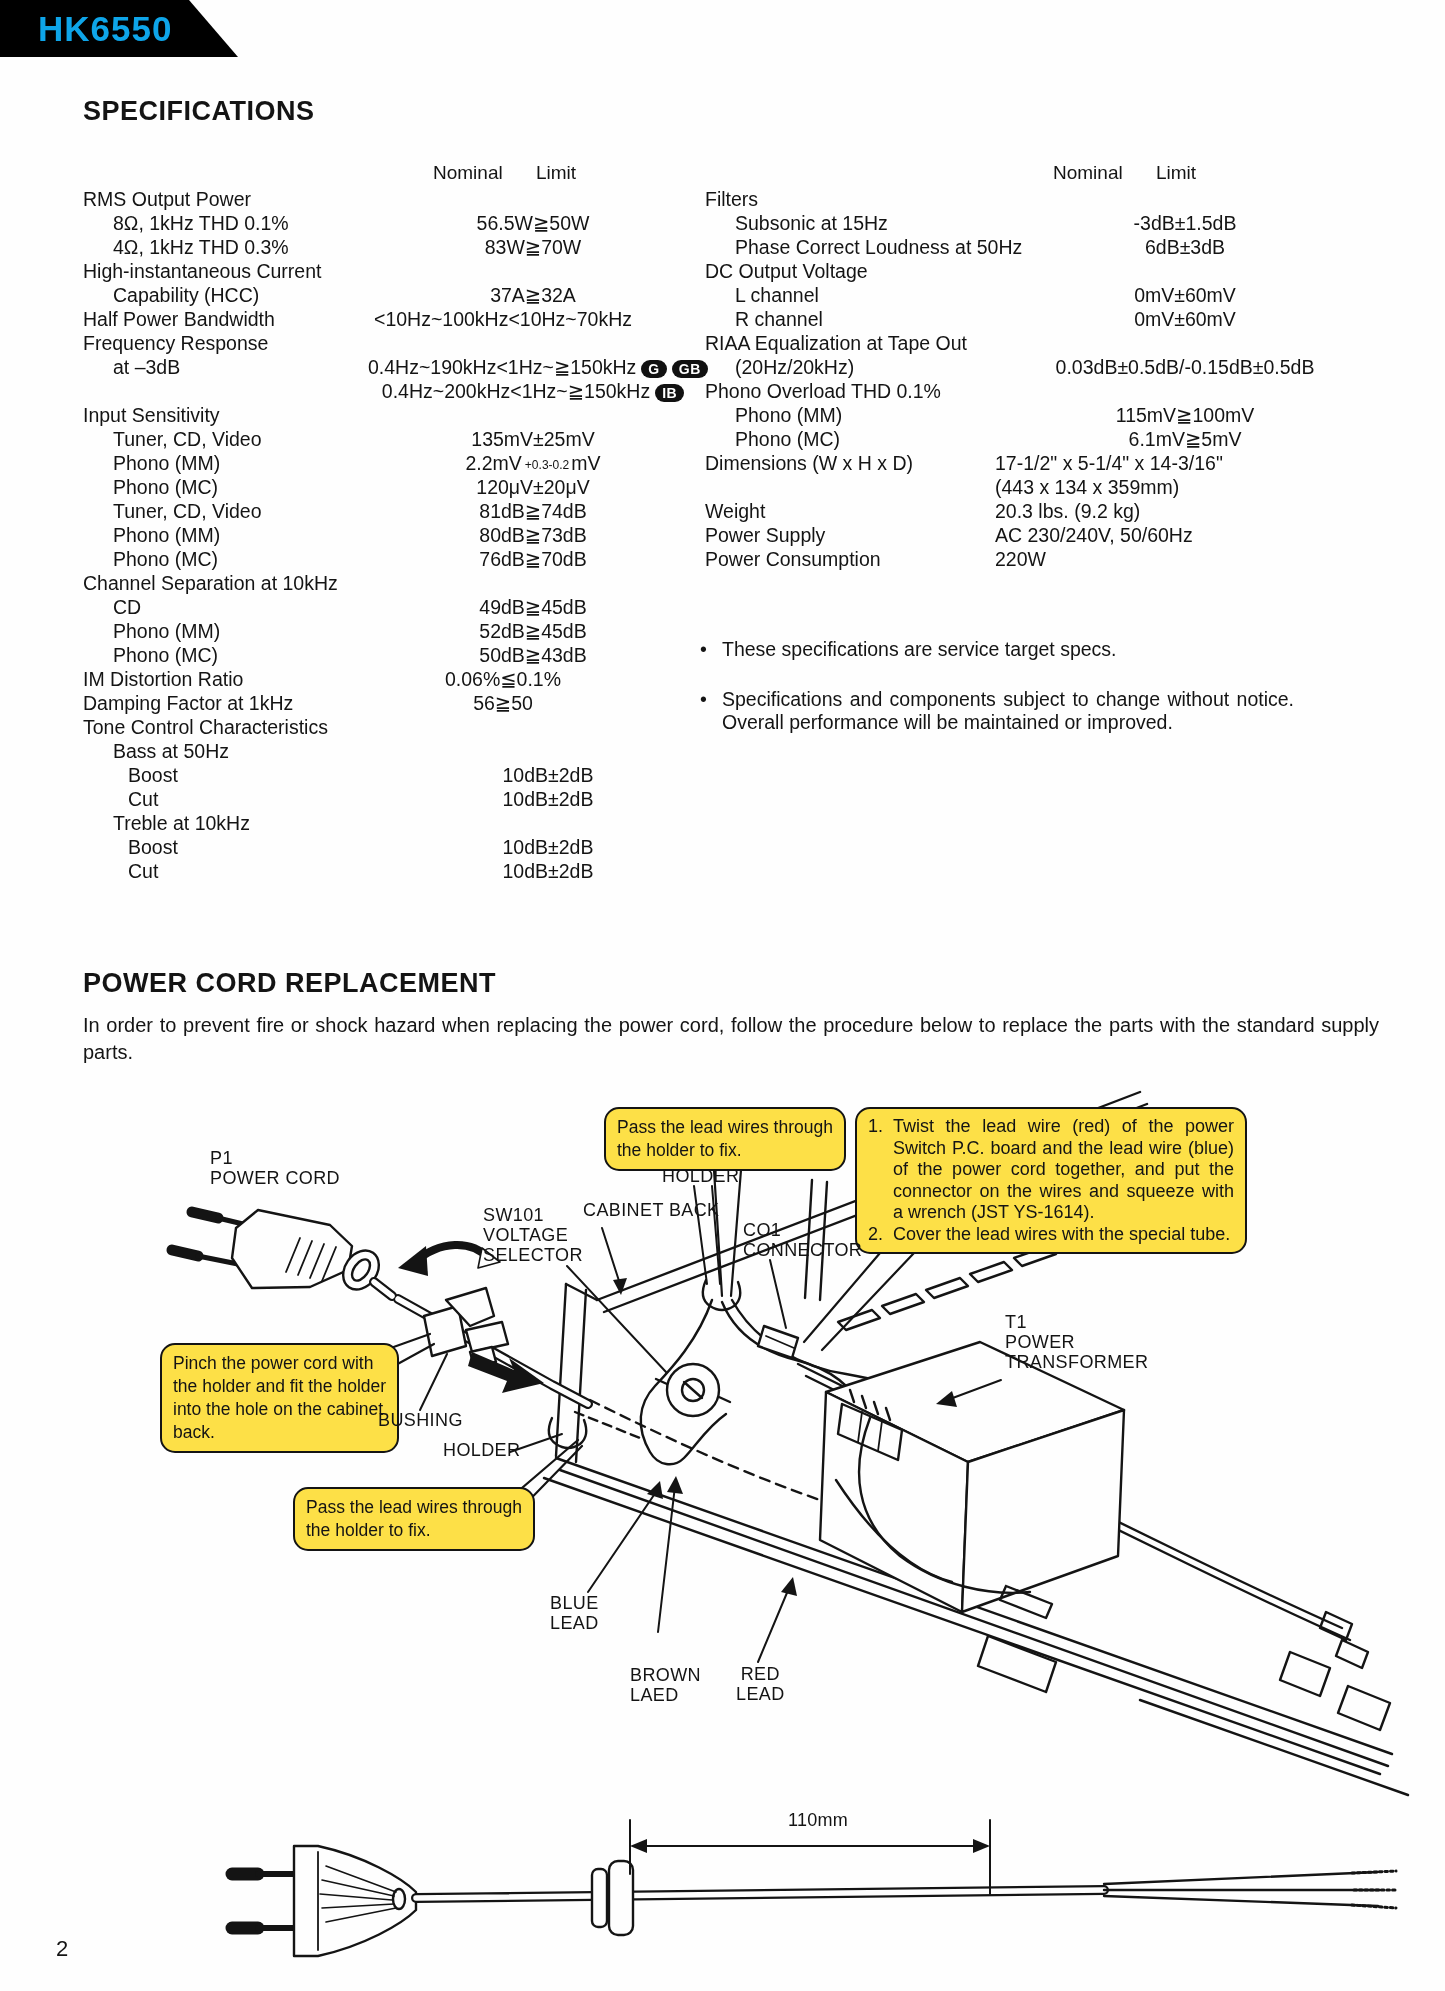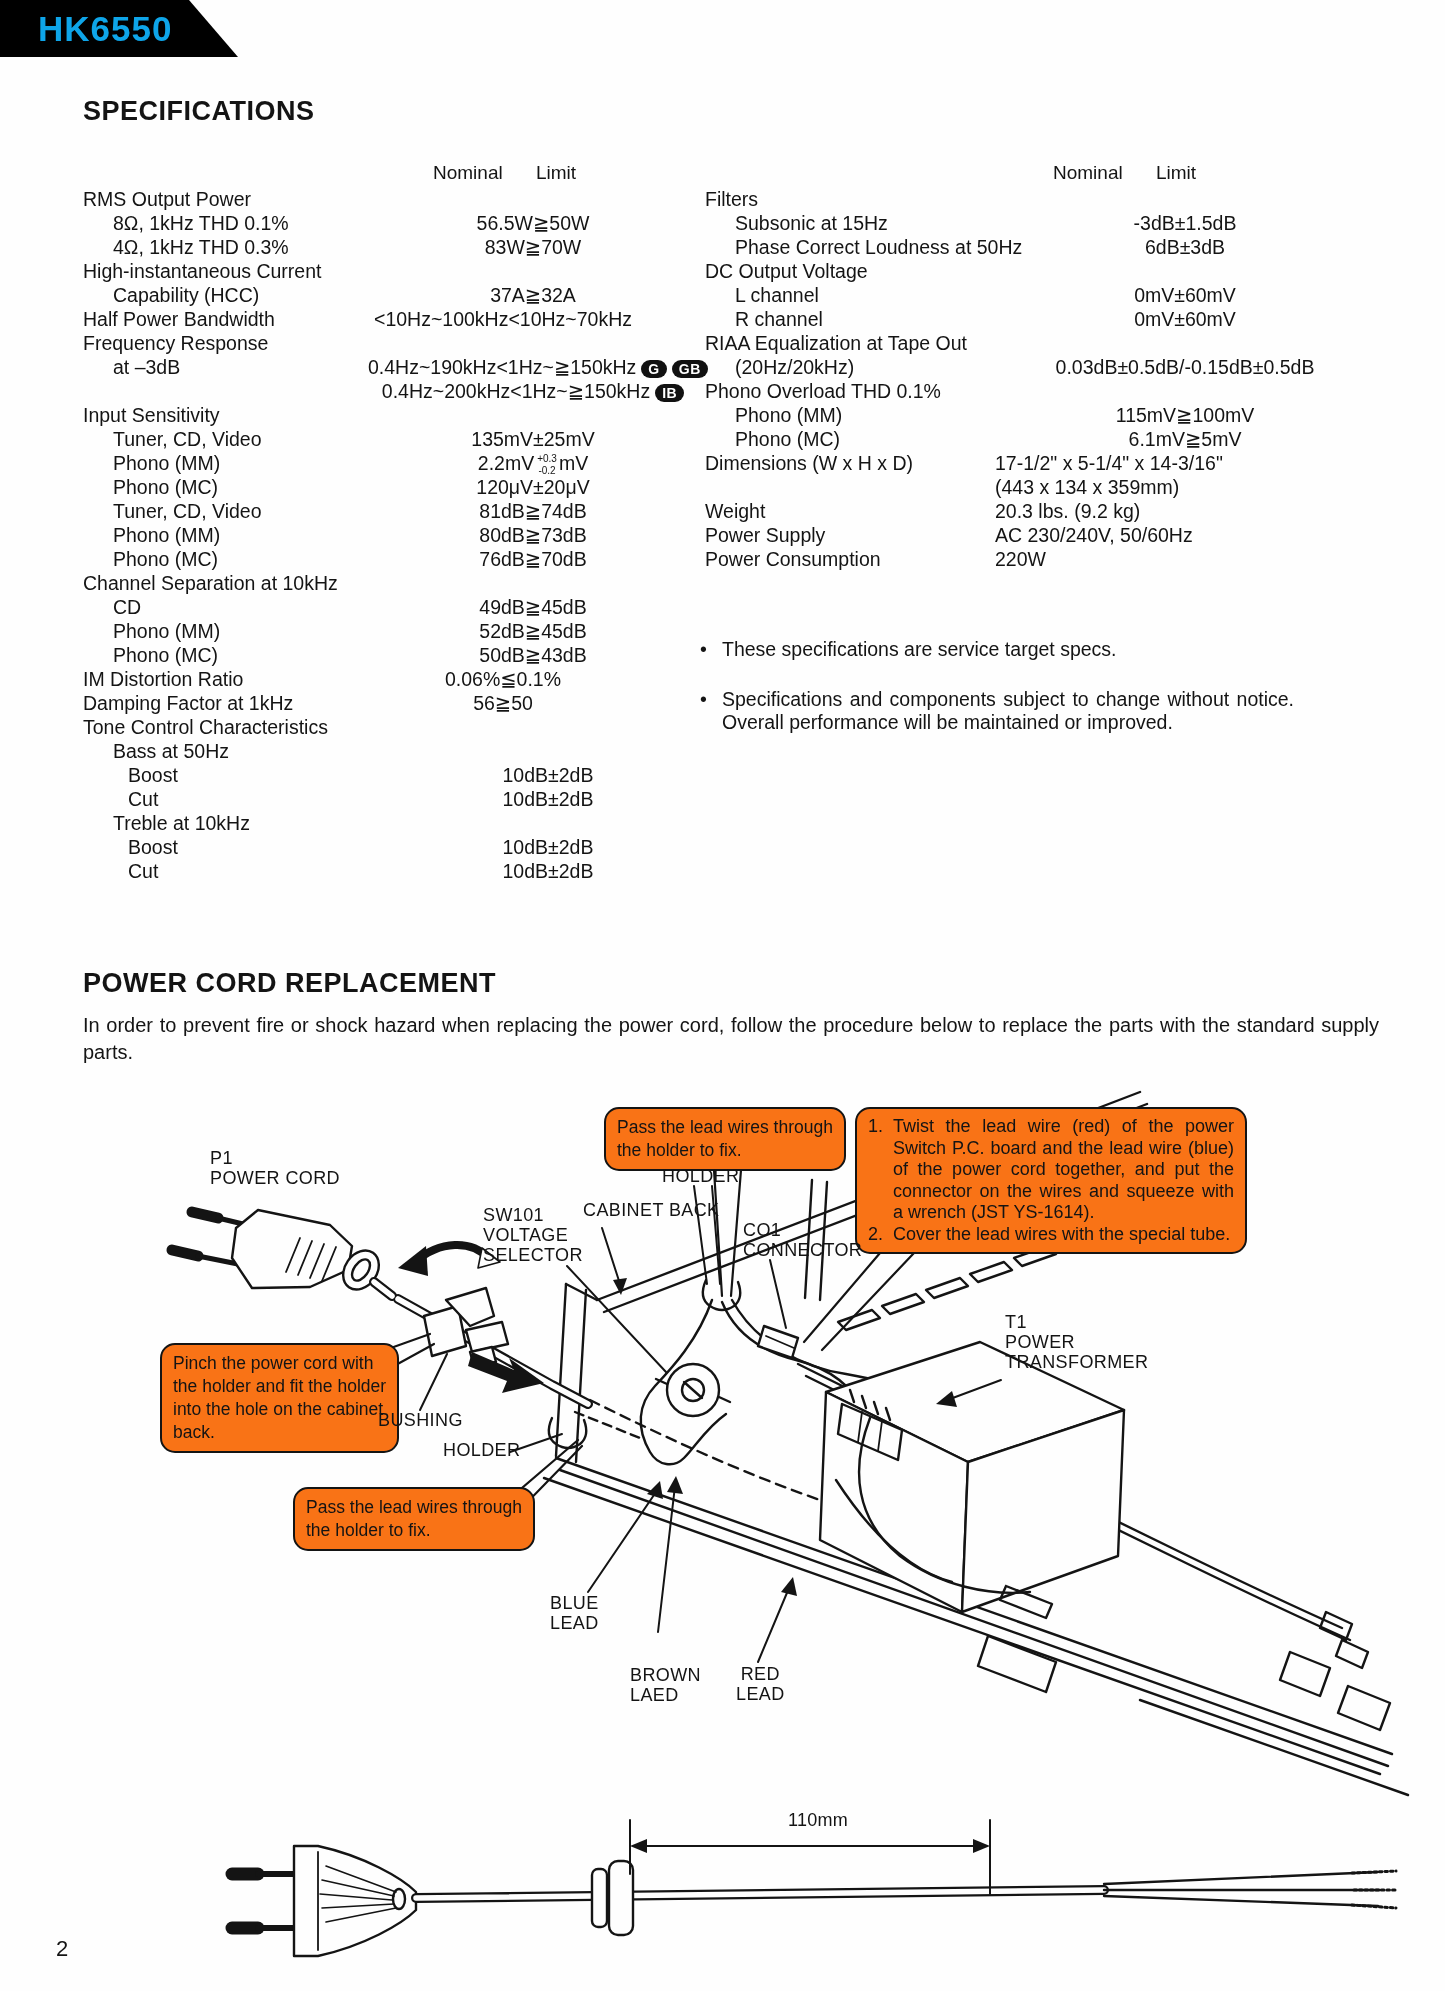--- a/index.html
+++ b/index.html
@@ -21,21 +21,21 @@
   .speccol.right{left:705px;width:620px;}
   .sr{display:flex;height:24px;align-items:baseline;}
   .sl{flex:0 0 255px;white-space:nowrap;}
   .right .sl{flex-basis:290px;}
   .sv{flex:0 0 330px;text-align:center;white-space:nowrap;}
   .right .sv{flex-basis:320px;}
   .sv.vleft{text-align:left;}
   .i1{padding-left:30px;} .i2{padding-left:45px;}
   .badge{display:inline-block;background:#111;color:#fff;font-weight:700;font-size:14px;
          line-height:18px;padding:0 7px;border-radius:10px;margin-left:5px;letter-spacing:.5px;}
-  .ss{display:inline-flex;flex-direction:column;vertical-align:middle;font-size:10px;line-height:12px;margin:0 2px 0 3px;}
+  .ss{display:inline-flex;vertical-align:middle;font-size:12px;line-height:12px;margin:0 2px 0 3px;}
   .ss span{display:block;}
   
   .note{position:absolute;left:700px;font-size:19.5px;display:flex;}
   .note .b{flex:0 0 22px;}
   .note .nt{width:572px;}
   .note.n2 .nt{text-align:justify;}
   .n1{top:638px;} .n2{top:688px;}
   
   .intro{position:absolute;left:83px;top:1012px;width:1296px;font-size:20px;line-height:27px;text-align:justify;margin:0;}
   
@@ -46,21 +46,21 @@
   .lb-hold1{left:662px;top:1166px;}
   .lb-co1{left:743px;top:1220px;}
   .lb-t1{left:1005px;top:1312px;}
   .lb-bush{left:378px;top:1410px;}
   .lb-hold2{left:443px;top:1440px;}
   .lb-blue{left:550px;top:1593px;}
   .lb-brown{left:630px;top:1634px;margin-top:31px;}
   .lb-red{left:736px;top:1664px;text-align:center;}
   .lb-dim{left:728px;top:1810px;width:180px;text-align:center;letter-spacing:.3px;}
   
-  .callout{position:absolute;background:#f97316;border:2.5px solid #141414;border-radius:15px;
+  .callout{position:absolute;background:#fde047;border:2.5px solid #141414;border-radius:15px;
            font-size:17.5px;line-height:23px;padding:7px 11px;}
   .co-a{left:604px;top:1107px;}
   .co-b{left:855px;top:1107px;width:366px;font-size:18px;line-height:21.5px;}
   .co-c{left:160px;top:1343px;}
   .co-d{left:293px;top:1487px;}
   .cl{white-space:nowrap;}
   .step{display:flex;}
   .step .n{flex:0 0 25px;}
   .step .t{flex:1;text-align:justify;}
   

